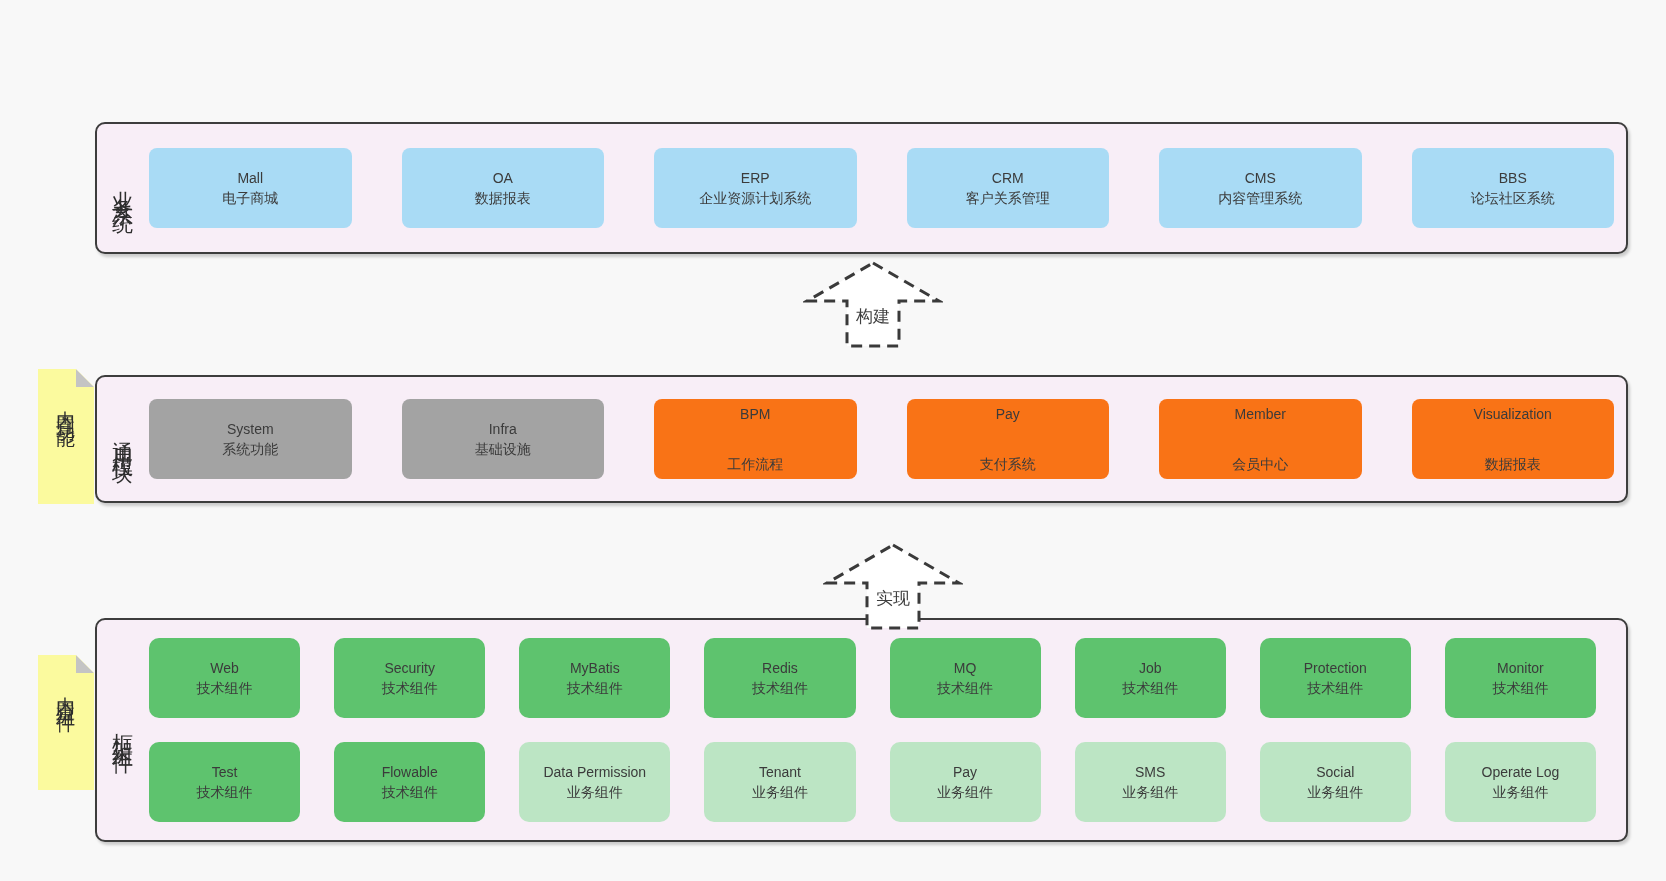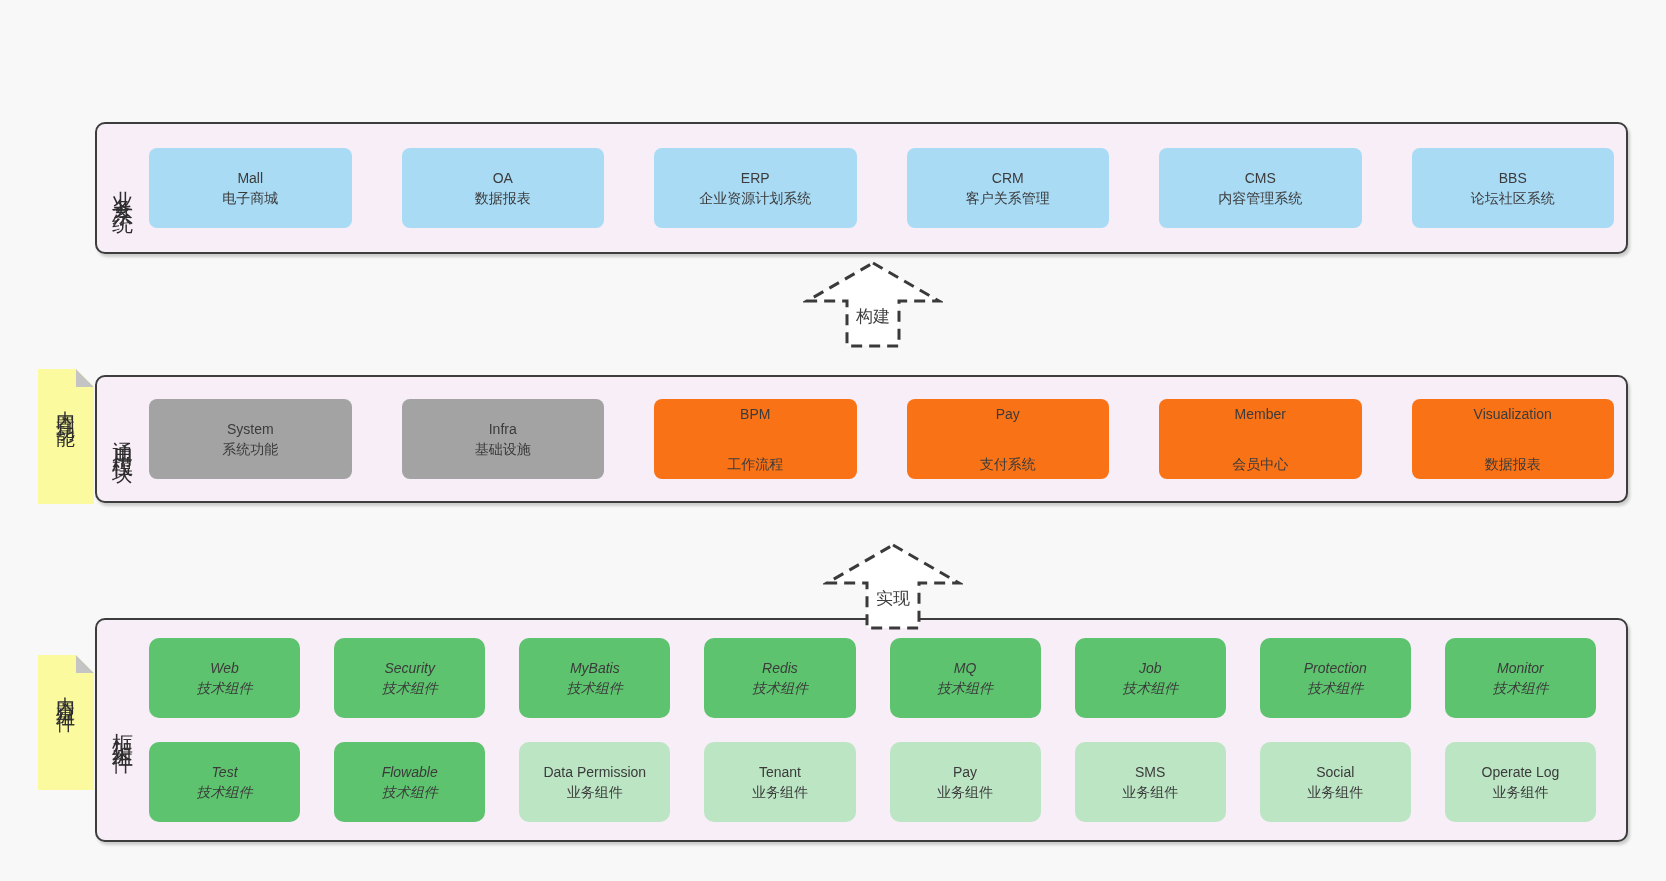--- a/index.html
+++ b/index.html
@@ -34,21 +34,21 @@
 
   .grid{
     flex:1;display:grid;grid-template-columns:repeat(8,1fr);
     gap:24px 34px;margin-right:30px;
   }
   .grid .box{padding:0 18px;border-radius:10px;}
 
   .blue{background:#a9dbf5;}
   .red{background:#a3a3a3;}
   .pink{background:#f97316;gap:29px;}
-  .gdark{background:#5ec36e;font-style:italic;}
+  .gdark{background:#5ec36e;}
   .glight{background:#bce5c4;}
 
   
   .sticky{
     position:absolute;left:38px;width:56px;height:135px;z-index:3;box-sizing:border-box;
     background:#fbfa9e;padding-top:26px;display:flex;justify-content:center;
     clip-path:polygon(0 0,calc(100% - 18px) 0,100% 18px,100% 100%,0 100%);
   }
   .sticky .v-text{font-size:19px;letter-spacing:6px;}
   .fold{

